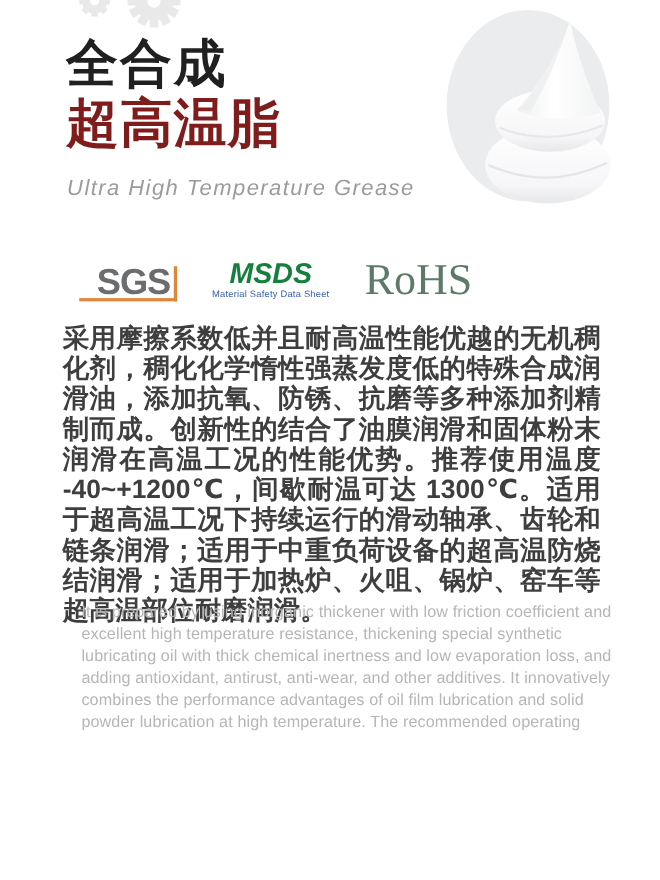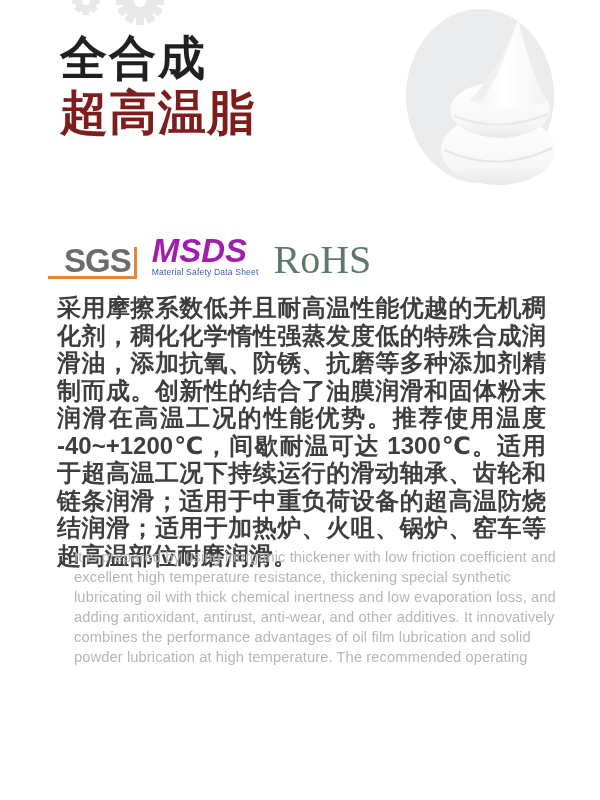--- a/index.html
+++ b/index.html
@@ -11,25 +11,25 @@
   .gears{position:absolute;left:64px;top:0;width:110px;height:30px;overflow:hidden;}
   
   .product{position:absolute;left:378px;top:0;width:210px;height:200px;}
   
   .title-block{position:absolute;left:60px;top:30px;}
   .title-zh-1{font-size:47px;font-weight:700;color:#202020;letter-spacing:2px;line-height:56px;}
   .title-zh-2{font-size:48px;font-weight:700;color:#7f1d1d;letter-spacing:1px;line-height:54px;}
   .subtitle-block{position:absolute;left:61px;top:157px;}
   .subtitle-line{font-size:20px;font-style:italic;color:#9b9b9b;letter-spacing:1.3px;line-height:29px;}
   
-  .certs{position:absolute;left:48px;top:238px;display:flex;align-items:flex-end;gap:15px;}
+  .certs{position:absolute;left:72px;top:238px;display:flex;align-items:flex-end;gap:32px;text-align:center;}
   .sgs-badge{border-bottom:3px solid #e0883a;border-right:3px solid #e0883a;padding:0 3px 1px 16px;}
   .sgs-label{display:block;font-size:33px;font-weight:700;color:#6b6c6e;letter-spacing:-1px;line-height:0.85;}
   .msds-badge{padding-bottom:2px;}
-  .msds-label{font-size:33px;font-weight:800;font-style:italic;color:#a21caf;line-height:0.8;}
+  .msds-label{font-size:26px;font-weight:800;font-style:italic;color:#15803d;line-height:0.8;}
   .msds-caption{font-size:8.5px;font-weight:400;color:#3a5da8;margin-top:3px;letter-spacing:0.2px;white-space:nowrap;}
   .rohs-badge{padding-bottom:2px;}
   .rohs-label{font-family:"Liberation Serif","DejaVu Serif",serif;font-size:40px;color:#5d7a68;line-height:0.8;margin-top:31px;}
   
   .desc-zh{
     position:absolute;left:57px;top:294px;width:489px;margin:0;
     font-size:24px;line-height:27.5px;color:#3e3e3e;font-weight:600;
     text-align:justify;text-justify:inter-ideograph;
   }
   .desc-en{
@@ -84,20 +84,21 @@
     <path d="M140,18 C134,42 112,78 92,100 C108,110 152,110 168,102 C154,72 145,42 140,18 Z" fill="url(#gc)"></path>
     <path d="M140,18 C130,45 112,78 96,98 L104,102 C118,80 132,46 140,18 Z" fill="#eceded" opacity="0.7"></path>
   </svg>
 
   <div class="title-block">
     <div class="title-zh-1">全合成</div>
     <div class="title-zh-2">超高温脂</div>
   </div>
 
   <div class="subtitle-block">
+    <div class="subtitle-line">Ultra High Temperature Grease</div>
   </div>
 
   <div class="certs">
     <div class="sgs-badge">
       <span class="sgs-label">SGS</span>
     </div>
     <div class="msds-badge">
       <div class="msds-label">MSDS</div>
       <div class="msds-caption">Material Safety Data Sheet</div>
     </div>

